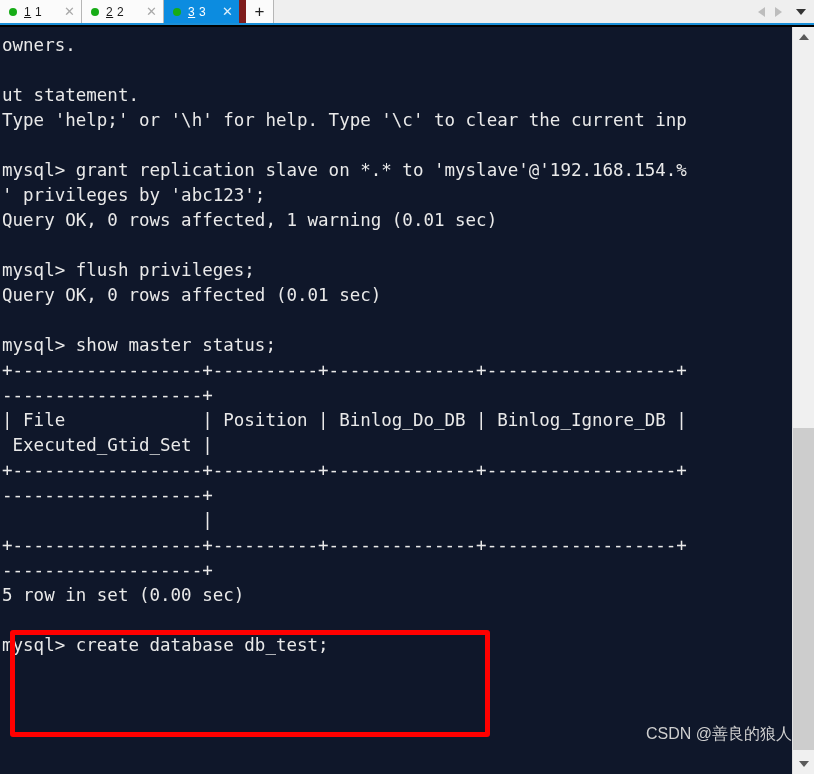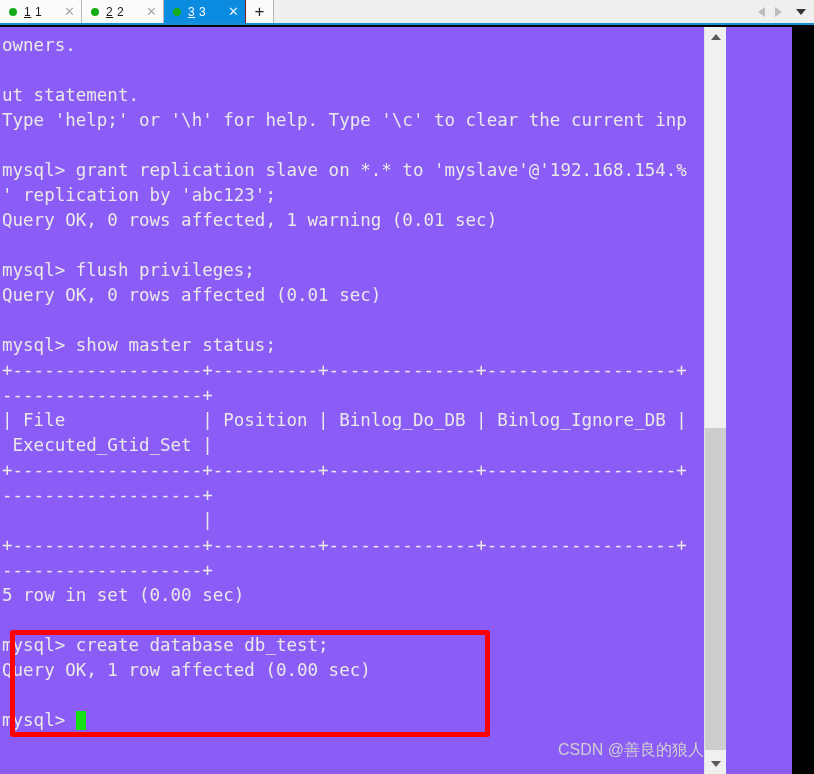--- a/index.html
+++ b/index.html
@@ -9,21 +9,21 @@
   }
   body {
     width: 814px;
     height: 774px;
     overflow: hidden;
     font-family: "DejaVu Sans Mono", monospace;
   }
 
   #app {
     position: relative;
-    width: 726px;
+    width: 814px;
     height: 774px;
     background: #000000;
   }
 
   
   .tabbar {
     position: absolute;
     left: 0; top: 0;
     width: 814px;
     height: 25px;
@@ -43,21 +43,21 @@
     padding: 0 6px 0 9px;
     background: #fbfbfb;
     border-right: 1px solid #b6b6b6;
     font-size: 12px;
     color: #1a1a1a;
     min-width: 82px;
   }
   .tab.active {
     background: #0c8ce0;
     color: #ffffff;
-    border-right: 1px solid #7f1d1d;
+    border-right: 7px solid #7f1d1d;
   }
   .tab-dot {
     width: 8px; height: 8px;
     border-radius: 50%;
     background: #17ac17;
     margin-right: 7px;
     flex: 0 0 auto;
   }
   .tab-label {
     white-space: nowrap;
@@ -113,21 +113,21 @@
     border-top: 6px solid #333333;
     margin-left: 4px;
   }
 
   
   .terminal {
     position: absolute;
     left: 0; top: 27px;
     width: 792px;
     height: 747px;
-    background: #8b5cf6;
+    background: #0f172a;
     color: #e6e6e6;
     overflow: hidden;
     box-sizing: border-box;
     padding: 6px 0 0 2px;
   }
   .term-line {
     font-family: "DejaVu Sans Mono", monospace;
     font-size: 17.5px;
     line-height: 25px;
     height: 25px;
@@ -159,21 +159,21 @@
     border: 5px solid #ff0000;
     border-radius: 3px;
     box-sizing: border-box;
     pointer-events: none;
   }
 
   
   .watermark {
     position: absolute;
     right: 22px;
-    bottom: 13px;
+    bottom: 29px;
     font-family: "Liberation Sans", sans-serif;
     font-size: 16px;
     color: #cfcfcf;
     white-space: nowrap;
   }
 
   
   .scrollbar {
     position: absolute;
     right: 0; top: 27px;
@@ -253,42 +253,40 @@
     </div>
   </div>
 
   <div class="terminal">
     <div class="term-line">owners.</div>
     <div class="term-line blank"></div>
     <div class="term-line">ut statement.</div>
     <div class="term-line">Type 'help;' or '\h' for help. Type '\c' to clear the current inp</div>
     <div class="term-line blank"></div>
     <div class="term-line">mysql&gt; grant replication slave on *.* to 'myslave'@'192.168.154.%</div>
-    <div class="term-line">' replication by 'abc123';</div>
+    <div class="term-line">' privileges by 'abc123';</div>
     <div class="term-line">Query OK, 0 rows affected, 1 warning (0.01 sec)</div>
     <div class="term-line blank"></div>
     <div class="term-line">mysql&gt; flush privileges;</div>
     <div class="term-line">Query OK, 0 rows affected (0.01 sec)</div>
     <div class="term-line blank"></div>
     <div class="term-line">mysql&gt; show master status;</div>
     <div class="term-line">+------------------+----------+--------------+------------------+</div>
     <div class="term-line">-------------------+</div>
     <div class="term-line">| File             | Position | Binlog_Do_DB | Binlog_Ignore_DB |</div>
     <div class="term-line"> Executed_Gtid_Set |</div>
     <div class="term-line">+------------------+----------+--------------+------------------+</div>
     <div class="term-line">-------------------+</div>
     <div class="term-line">                   |</div>
     <div class="term-line">+------------------+----------+--------------+------------------+</div>
     <div class="term-line">-------------------+</div>
     <div class="term-line">5 row in set (0.00 sec)</div>
     <div class="term-line blank"></div>
     <div class="term-line">mysql&gt; create database db_test;</div>
-    <div class="term-line">Query OK, 1 row affected (0.00 sec)</div>
-    <div class="term-line blank"></div>
-    <div class="term-line cursor-line"><span>mysql&gt; </span><span class="cursor-block"></span></div>
+    <div class="term-line blank"></div>
   </div>
 
   <div class="redbox"></div>
 
   <div class="watermark">CSDN @善良的狼人</div>
 
   <div class="scrollbar">
     <div class="sb-btn up">
       <span class="chev up"></span>
     </div>

